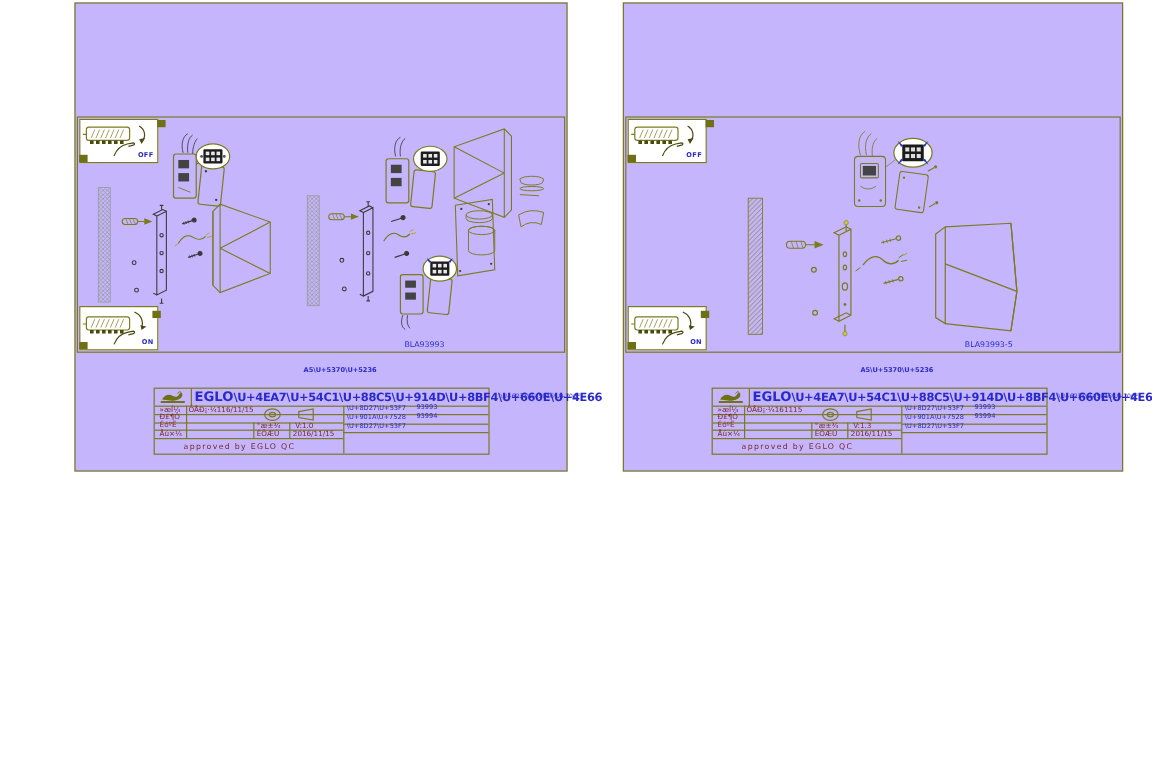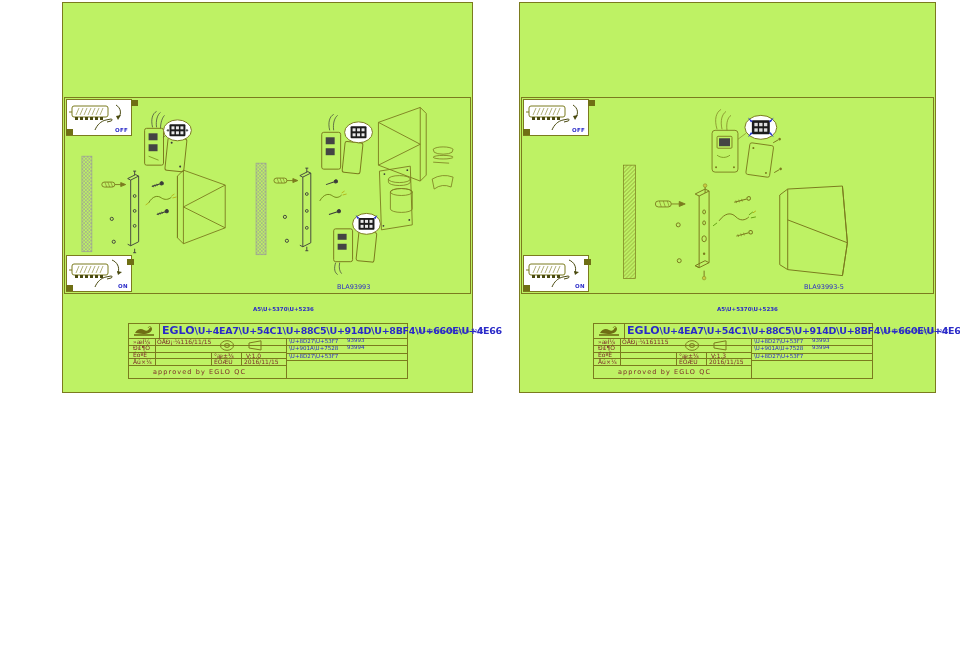--- a/index.html
+++ b/index.html
@@ -6,21 +6,21 @@
     --ol:#7b7b1e;      
     --olD:#6f6f14;     
     --bl:#2a2ac8;      
     --mr:#7d2a2a;      
     --dk:#3a3a3a;      
     --gy:#9a9a9a;      
   }
   html,body{margin:0;padding:0;}
   body{width:960px;height:647px;position:relative;background:#fff;
        font-family:"DejaVu Sans",sans-serif;overflow:hidden;}
-  .sheet{position:absolute;top:2px;height:389px;border:1px solid var(--ol);background:#bef264;}
+  .sheet{position:absolute;top:2px;height:389px;border:1px solid var(--ol);background:#c4b5fd;}
   .da{position:absolute;left:1px;right:1px;top:94px;height:195px;border:1px solid var(--ol);}
   .dsvg{position:absolute;left:0;top:0;width:100%;height:100%;}
   .inset{position:absolute;width:64px;height:35px;border:1px solid var(--ol);background:#fff;}
   .inset.off{left:1px;top:1px;}
   .inset.on{left:1px;bottom:1px;}
   .insvg{position:absolute;left:1px;top:1px;width:56px;height:31px;}
   .swlabel{position:absolute;right:3px;bottom:2px;font-size:5.5px;font-weight:bold;
            color:var(--bl);letter-spacing:.3px;}
   .mark{position:absolute;width:7px;height:6px;background:var(--olD);}
   .dlabel{position:absolute;bottom:2px;font-size:6.5px;color:var(--bl);white-space:nowrap;}

